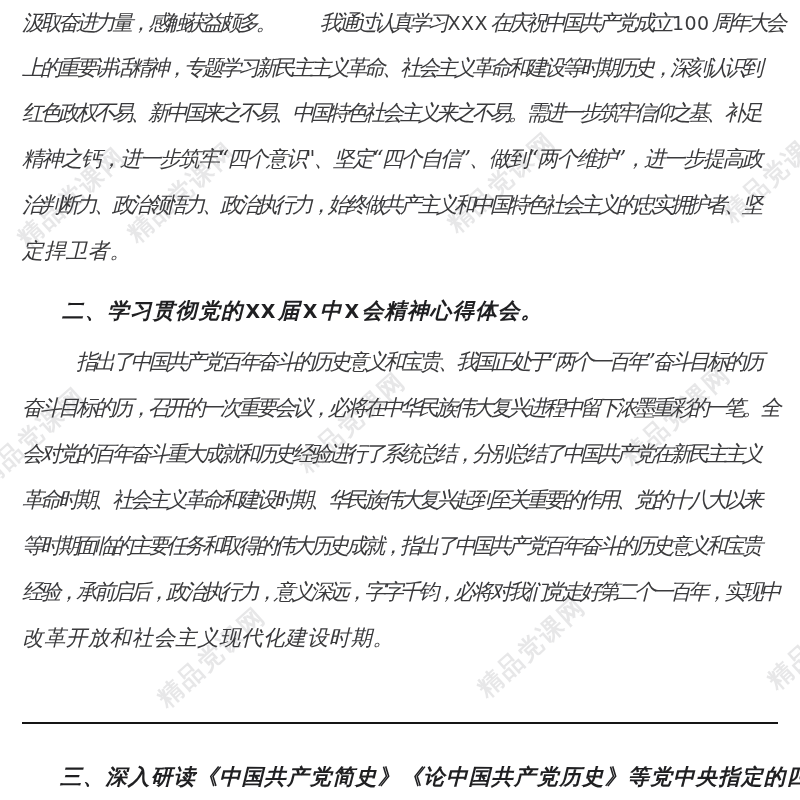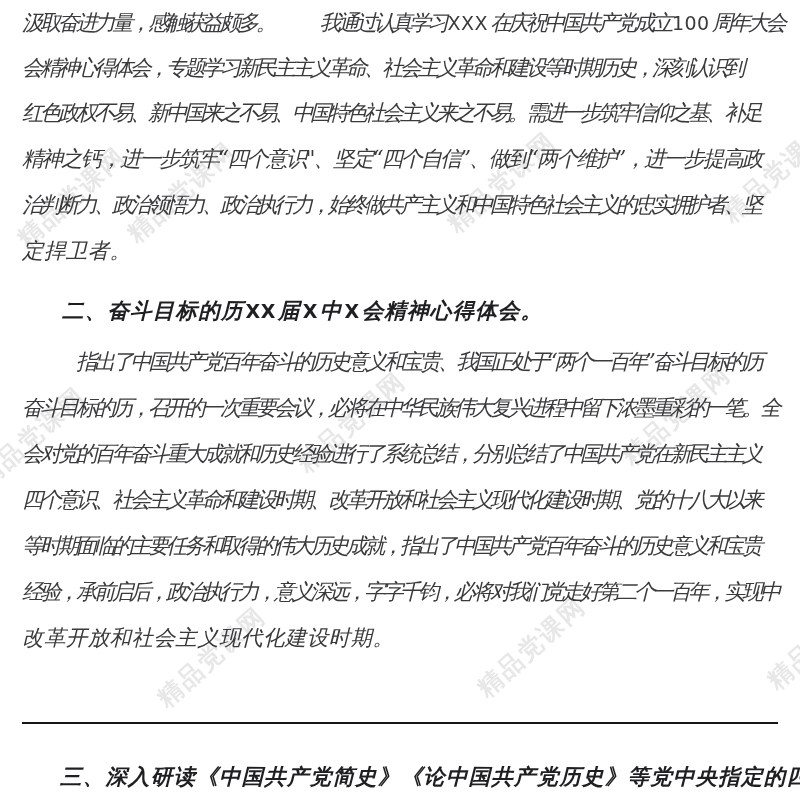--- a/index.html
+++ b/index.html
@@ -123,57 +123,57 @@
     <div class="watermark-text" style="left:10px; top:230px;">精品党课网</div>
   </div>
 
   <div id="text-layer">
 
     <div class="doc-line line-body" style="top: 6px; letter-spacing: -3.52148px;">
       <span>汲取奋进力量，感触获益颇多。</span><span class="sentence-gap"></span><span>我通过认真学习</span><span class="latin">XXX</span><span>在庆祝中国共产党成立</span><span class="latin">100</span><span>周年大会</span>
     </div>
 
     <div class="doc-line line-body" style="top: 51px; letter-spacing: -3.49766px;">
-      <span>会精神心得体会，专题学习新民主主义革命、社会主义革命和建设等时期历史，深刻认识到</span>
+      <span>上的重要讲话精神，专题学习新民主主义革命、社会主义革命和建设等时期历史，深刻认识到</span>
     </div>
 
     <div class="doc-line line-body" style="top: 96px; letter-spacing: -3.49766px;">
       <span>红色政权不易、新中国来之不易、中国特色社会主义来之不易。需进一步筑牢信仰之基、补足</span>
     </div>
 
     <div class="doc-line line-body" style="top: 142px; letter-spacing: -1.89375px;">
       <span>精神之钙，进一步筑牢“四个意识"、坚定“四个自信”、做到“两个维护”，进一步提高政</span>
     </div>
 
     <div class="doc-line line-body" style="top: 188px; letter-spacing: -3.49766px;">
       <span>治判断力、政治领悟力、政治执行力，始终做共产主义和中国特色社会主义的忠实拥护者、坚</span>
     </div>
 
     <div class="doc-line line-body" style="top:234px;">
       <span>定捍卫者。</span>
     </div>
 
     <div class="doc-line line-heading" style="top:294px;">
-      <span>二、奋斗目标的历</span><span class="latin">XX</span><span>届</span><span class="latin">X</span><span>中</span><span class="latin">X</span><span>会精神心得体会。</span>
+      <span>二、学习贯彻党的</span><span class="latin">XX</span><span>届</span><span class="latin">X</span><span>中</span><span class="latin">X</span><span>会精神心得体会。</span>
     </div>
 
     <div class="doc-line line-indent" style="top: 345px; letter-spacing: -3.3972px;">
       <span>指出了中国共产党百年奋斗的历史意义和宝贵、我国正处于“两个一百年”奋斗目标的历</span>
     </div>
 
     <div class="doc-line line-body" style="top: 391px; letter-spacing: -3.49766px;">
       <span>奋斗目标的历，召开的一次重要会议，必将在中华民族伟大复兴进程中留下浓墨重彩的一笔。全</span>
     </div>
 
     <div class="doc-line line-body" style="top: 437px; letter-spacing: -3.49766px;">
       <span>会对党的百年奋斗重大成就和历史经验进行了系统总结，分别总结了中国共产党在新民主主义</span>
     </div>
 
     <div class="doc-line line-body" style="top: 483px; letter-spacing: -3.49766px;">
-      <span>四个意识、社会主义革命和建设时期、改革开放和社会主义现代化建设时期、党的十八大以来</span>
+      <span>革命时期、社会主义革命和建设时期、华民族伟大复兴起到至关重要的作用、党的十八大以来</span>
     </div>
 
     <div class="doc-line line-body" style="top: 529px; letter-spacing: -3.49766px;">
       <span>等时期面临的主要任务和取得的伟大历史成就，指出了中国共产党百年奋斗的历史意义和宝贵</span>
     </div>
 
     <div class="doc-line line-body" style="top: 575px; letter-spacing: -3.49766px;">
       <span>经验，承前启后，政治执行力，意义深远，字字千钧，必将对我们党走好第二个一百年，实现中</span>
     </div>
 

